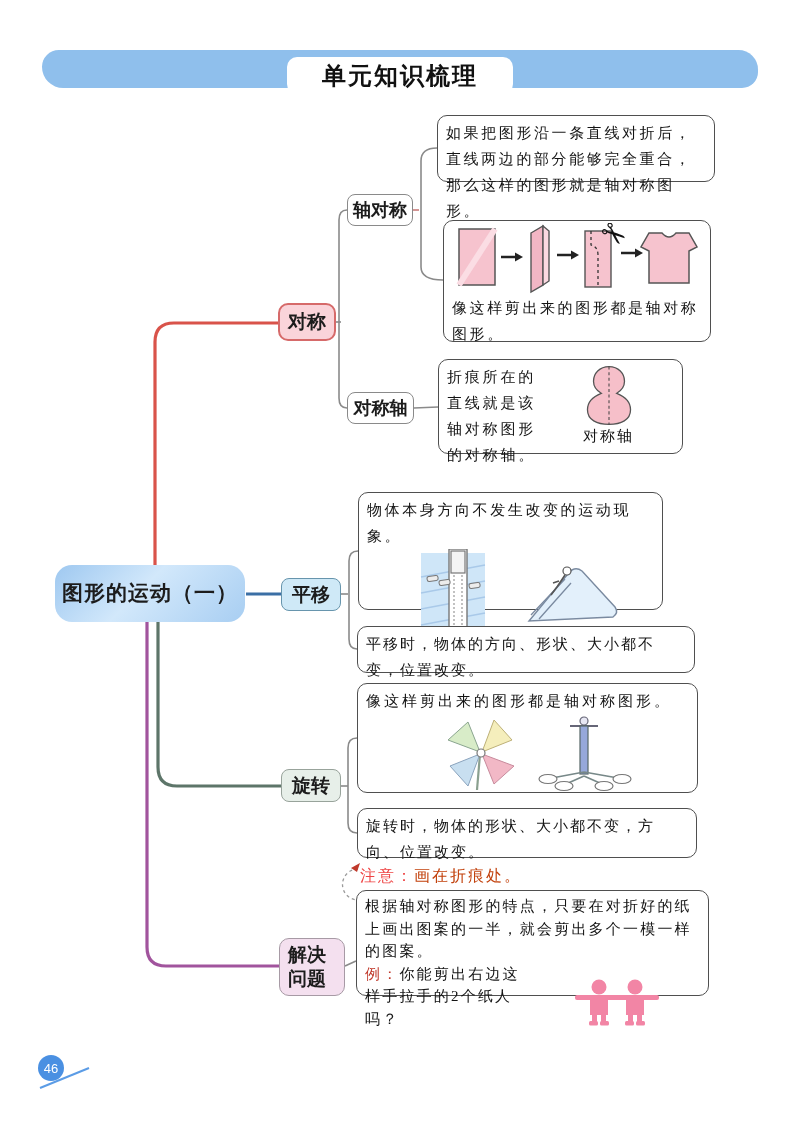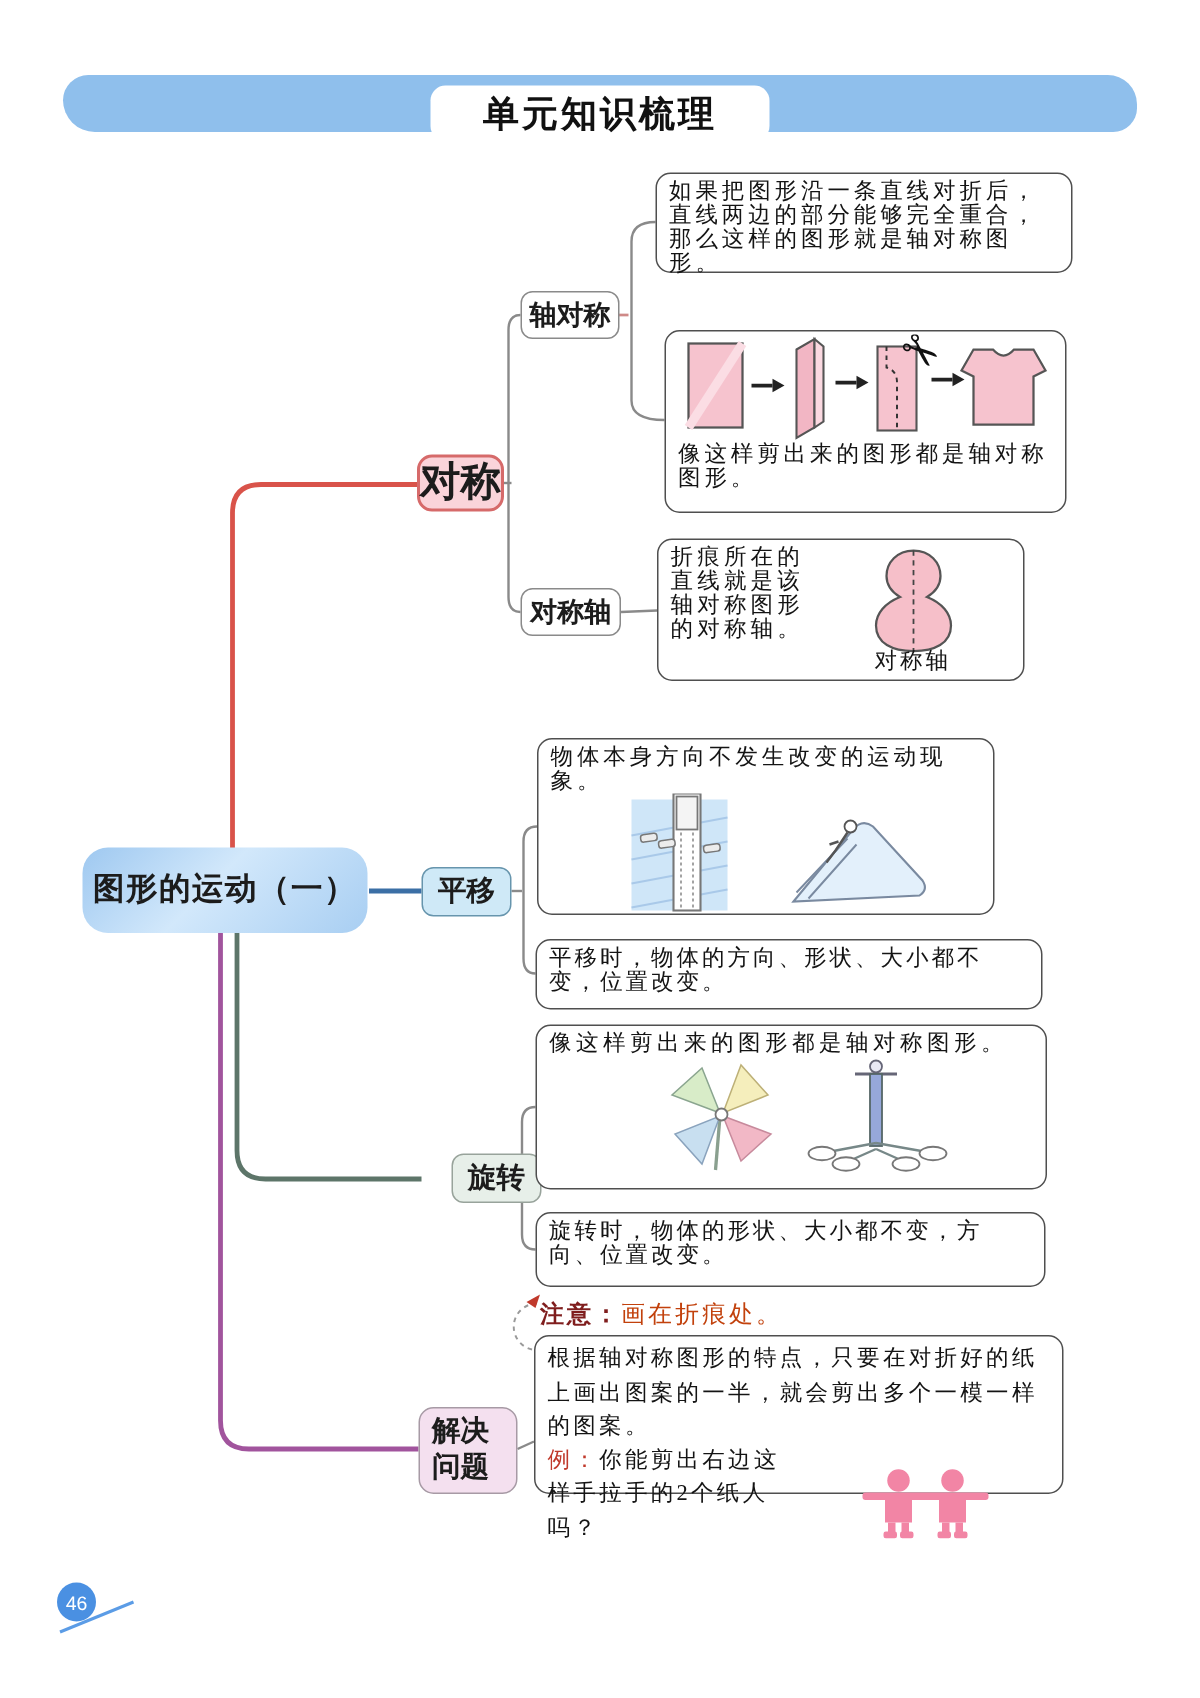--- a/index.html
+++ b/index.html
@@ -27,66 +27,66 @@
   .node {
     position:absolute; display:flex; align-items:center; justify-content:center;
     font-weight:bold; color:#1c1c1c; text-align:left; line-height:1.25;
   }
   .node-root {
     left:55px; top:565px; width:190px; height:57px; font-size:21px;
     background:linear-gradient(135deg,#9ec8f0 0%,#d2e8fb 45%,#a8cef2 100%);
     border-radius:17px; letter-spacing:1px;
   }
   .node-duicheng {
-    left:278px; top:303px; width:58px; height:38px; font-size:27px;
+    left:278px; top:303px; width:58px; height:38px; font-size:19px;
     background:#fad4da; border:2px solid #d66a6a; border-radius:10px;
   }
   .node-sub {
     background:#ffffff; border:1.6px solid #8a8a8a; border-radius:8px;
     font-size:18px;
   }
   .node-zhouduicheng { left:347px; top:194px; width:66px; height:32px; }
   .node-duichengzhou { left:347px; top:392px; width:67px; height:32px; }
   .node-pingyi {
     left:281px; top:578px; width:60px; height:33px; font-size:19px;
     background:#cfe9f7; border:1.6px solid #6795ad; border-radius:8px;
   }
   .node-xuanzhuan {
     left:281px; top:769px; width:60px; height:33px; font-size:19px;
-    background:#e7efe9; border:1.6px solid #98a39b; border-radius:8px;margin-left:20px;
+    background:#e7efe9; border:1.6px solid #98a39b; border-radius:8px;
   }
   .node-jiejue {
     left:279px; top:938px; width:66px; height:58px; font-size:19px;
     background:#f4e0ef; border:1.6px solid #a79aa5; border-radius:10px;
     padding:6px 8px;
   }
   
   .cbox {
     position:absolute; background:#ffffff; border:1.6px solid #4f4f4f;
     border-radius:10px; color:#141414;
     font-family:"Liberation Serif", serif;
-    font-size:15px; line-height:16px; padding:4px 8px; letter-spacing:2.6px;
+    font-size:15px; line-height:26px; padding:4px 8px; letter-spacing:2.6px;
   }
   .box-a { left:437px; top:115px; width:278px; height:67px; }
   .box-b { left:443px; top:220px; width:268px; height:122px; padding-top:2px; }
   .box-c { left:438px; top:359px; width:245px; height:95px; display:flex; }
   .box-d { left:358px; top:492px; width:305px; height:118px; }
   .box-e { left:357px; top:626px; width:338px; height:47px; letter-spacing:2px; }
   .box-f { left:357px; top:683px; width:341px; height:110px; letter-spacing:3px; }
   .box-g { left:357px; top:808px; width:340px; height:50px; letter-spacing:2px; }
   .box-h { left:356px; top:890px; width:353px; height:106px; letter-spacing:2.2px; line-height:22.5px; }
   .box-c .ctext { width:96px; letter-spacing:2.8px; }
   .box-c .cfig { flex:1; display:flex; flex-direction:column; align-items:center; justify-content:flex-start; }
   .fig-label { font-size:15px; letter-spacing:2px; margin-top:-3px; }
   .fig-row { display:flex; justify-content:center; }
   .note-line {
     position:absolute; left:360px; top:866px; font-family:"Liberation Serif", serif;
     font-size:16px; letter-spacing:2px;
   }
-  .note-label { color:#7f1d1d; font-weight:bold; }
+  .note-label { color:#ef4444; font-weight:normal; }
   .note-text { color:#c2410c; }
   .red-inline { color:#c0392b; }
   .example-row { display:flex; }
   .example-text { width:168px; }
   .dolls-wrap { flex:1; display:flex; align-items:center; justify-content:center; padding-top:14px; }
   
   .page-badge {
     position:absolute; left:38px; top:1055px; width:26px; height:26px;
     background:#4a90e2; border-radius:50%;
     display:flex; align-items:center; justify-content:center;

